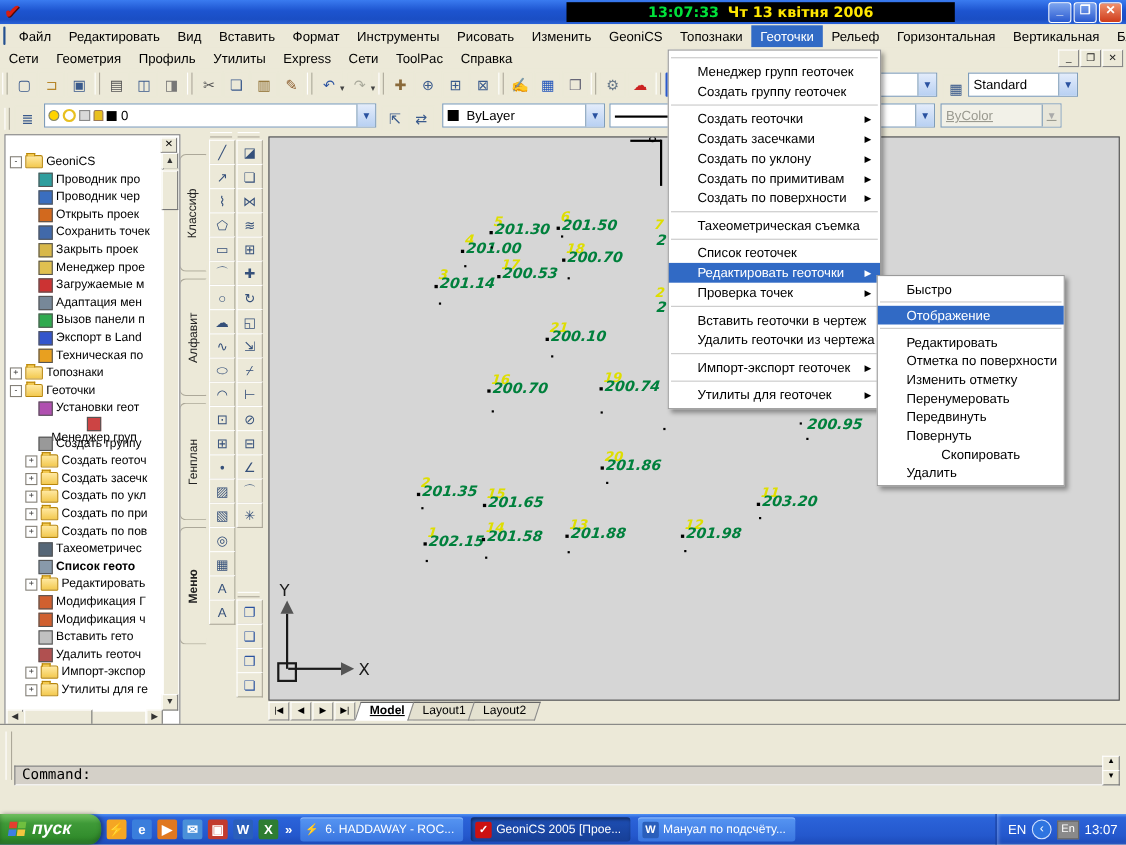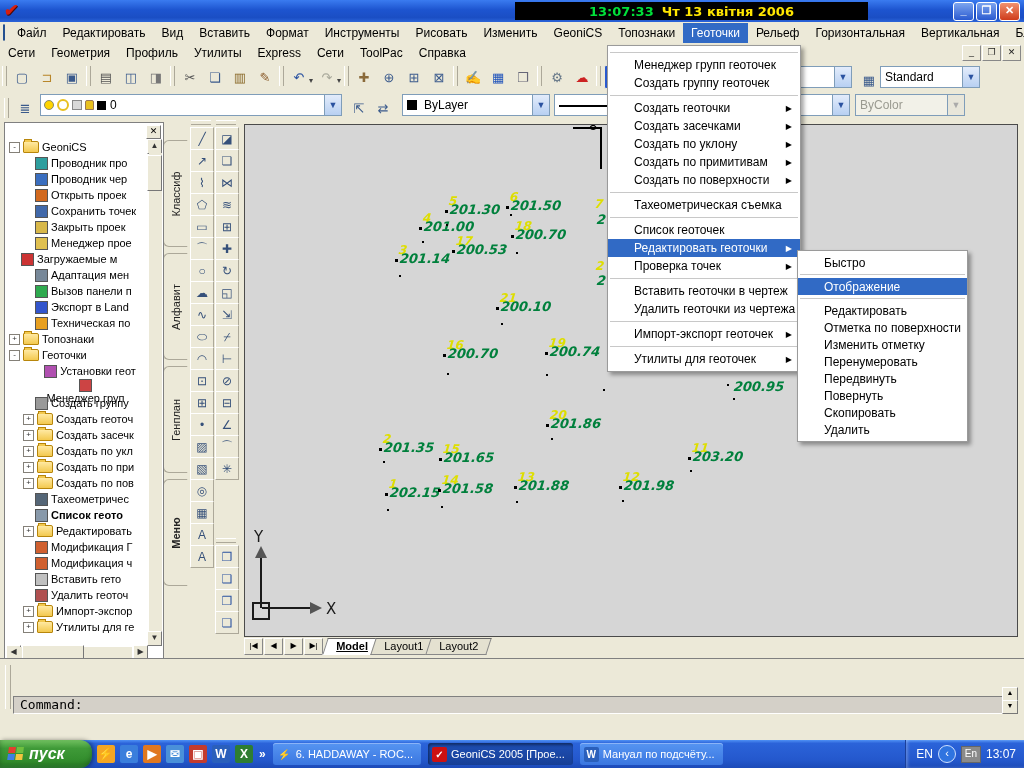--- a/index.html
+++ b/index.html
@@ -267,21 +267,21 @@
   <span class="dd">▼</span>
 </div>
 <div class="abs combo" style="left:554px;top:94px;width:134px;">
   <span class="val"><span style="display:inline-block;width:80px;border-top:2px solid #000;vertical-align:middle;"></span></span>
   <span class="dd">▼</span>
 </div>
 <div class="abs combo" style="left:742px;top:94px;width:106px;">
   <span class="val"></span>
     <span class="dd">▼</span>
 </div>
-<div class="abs combo gray" style="left:855px;top:94px;width:108px;">
+<div class="abs combo gray" style="left:855px;top:94px;width:108px;text-decoration:underline;">
   <span class="val">ByColor</span>
   <span class="dd">▼</span>
 </div>
 
 <div id="sidetabs">
     <div class="abs vtab" style="top: 140px; height: 105px;">
       <span>Классиф</span>
     </div>
     <div class="abs vtab" style="top: 253px; height: 105px;">
       <span>Алфавит</span>
@@ -371,21 +371,21 @@
       <div class="tree-row" style="padding-left: 18px;">
         <div class="expsp"></div>
         <div class="tile" style="background: rgb(216, 184, 74);"></div>
         <div class="lbl">Закрыть проек</div>
       </div>
       <div class="tree-row" style="padding-left: 18px;">
         <div class="expsp"></div>
         <div class="tile" style="background: rgb(224, 192, 80);"></div>
         <div class="lbl">Менеджер прое</div>
       </div>
-      <div class="tree-row" style="padding-left: 4px;">
+      <div class="tree-row" style="padding-left: 18px;">
         <div class="expsp"></div>
         <div class="tile" style="background: rgb(204, 51, 51);"></div>
         <div class="lbl">Загружаемые м</div>
       </div>
       <div class="tree-row" style="padding-left: 18px;">
         <div class="expsp"></div>
         <div class="tile" style="background: rgb(119, 136, 153);"></div>
         <div class="lbl">Адаптация мен</div>
       </div>
       <div class="tree-row" style="padding-left: 18px;">
@@ -406,21 +406,21 @@
       <div class="tree-row" style="padding-left: 4px;">
         <div class="expbox">+</div>
         <div class="folder"></div>
         <div class="lbl">Топознаки</div>
       </div>
       <div class="tree-row" style="padding-left: 4px;">
         <div class="expbox">-</div>
         <div class="folder"></div>
         <div class="lbl">Геоточки</div>
       </div>
-      <div class="tree-row" style="padding-left: 18px; justify-content: center;">
+      <div class="tree-row" style="padding-left: 18px;">
         <div class="expsp"></div>
         <div class="tile" style="background: rgb(176, 80, 176);"></div>
         <div class="lbl">Установки геот</div>
       </div>
       <div class="tree-row" style="padding-left: 18px; flex-direction: column;">
         <div class="expsp"></div>
         <div class="tile" style="background: rgb(204, 68, 68);"></div>
         <div class="lbl">Менеджер груп</div>
       </div>
       <div class="tree-row" style="padding-left: 18px;">
@@ -698,21 +698,21 @@
     </div>
     <div style="height: 17px; display: flex; align-items: center; padding: 0px 8px 0px 26px; white-space: nowrap;">
       <span>Перенумеровать</span>
     </div>
     <div style="height: 17px; display: flex; align-items: center; padding: 0px 20px 0px 26px; white-space: nowrap;">
       <span>Передвинуть</span>
     </div>
     <div style="height: 17px; display: flex; align-items: center; padding: 0px 8px 0px 26px; white-space: nowrap;">
       <span>Повернуть</span>
     </div>
-    <div style="height: 17px; display: flex; align-items: center; padding: 0px 8px 0px 26px; white-space: nowrap;">
+    <div style="height: 17px; display: flex; align-items: center; padding: 0px 8px 0px 26px; white-space: nowrap; justify-content: center;">
       <span>Скопировать</span>
     </div>
     <div style="height: 17px; display: flex; align-items: center; padding: 0px 8px 0px 26px; white-space: nowrap;">
       <span>Удалить</span>
     </div>
   </div>
 
 <div class="abs" id="taskbar">
   <div id="startbtn">
     <span id="winflag">

